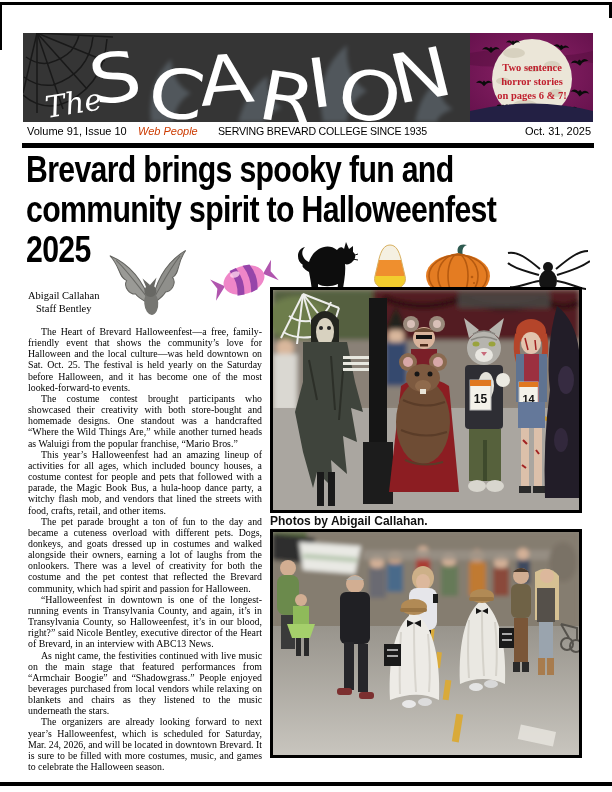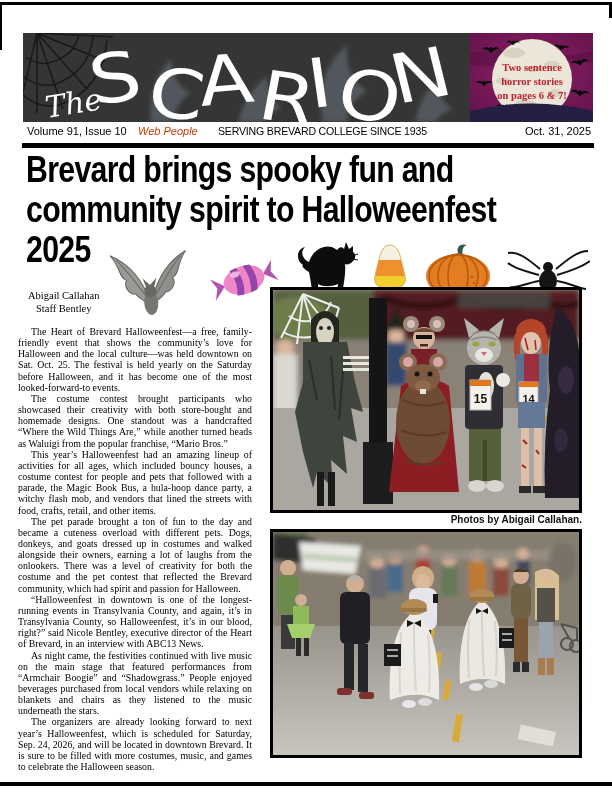--- a/index.html
+++ b/index.html
@@ -21,31 +21,31 @@
   
   .headline{position:absolute;left:26px;top:150px;width:672px;
     font-weight:bold;font-size:36px;line-height:40px;letter-spacing:-0.8px;color:#000;
     transform:scaleX(0.84);transform-origin:0 0;}
   
   .iconrow{position:absolute;left:106px;top:233px;display:flex;align-items:flex-start;gap:12px;}
   .iconrow svg{display:block;}
   
   .byline{position:absolute;left:28px;top:290px;font-family:"Liberation Serif",serif;
     font-size:10.5px;line-height:12.5px;color:#000;text-align:center;}
-  .article{position:absolute;left:18px;top:326px;width:234px;
+  .article{position:absolute;left:28px;top:326px;width:234px;
     font-family:"Liberation Serif",serif;font-size:9.85px;line-height:11.15px;
     text-align:justify;color:#000;}
   .article p{margin:0;text-indent:13px;}
   
   .photo{position:absolute;left:270px;width:306px;border:3px solid #000;background:#1d4ed8;}
   .photo1{top:287px;height:220px;}
   .photo2{top:529px;height:223px;}
   .photo svg{display:block;width:100%;height:100%;}
-  .caption{position:absolute;left:270px;top:514px;width:312px;text-align:right;
-    font-size:10px;font-weight:bold;color:#111;}
+  .caption{position:absolute;left:270px;top:514px;width:312px;text-align:left;
+    font-size:12px;font-weight:bold;color:#111;}
 </style>
 </head>
 <body>
 
 <div class="page">
 
   <div class="rule" style="left:0;top:2px;width:612px;height:3px;"></div>
   <div class="rule" style="left:0;top:2px;width:2px;height:48px;"></div>
   <div class="rule" style="left:609px;top:2px;width:3px;height:16px;"></div>
   <div class="rule" style="left:0;top:782px;width:612px;height:4px;"></div>
@@ -200,21 +200,21 @@
     <div>Staff Bentley</div>
   </div>
 
   <div class="article">
     <p>The Heart of Brevard Halloweenfest—a free, family-friendly event that shows the community’s love for Halloween and the local culture—was held downtown on Sat. Oct. 25. The festival is held yearly on the Saturday before Halloween, and it has become one of the most looked-forward-to events.</p>
     <p>The costume contest brought participants who showcased their creativity with both store-bought and homemade designs. One standout was a handcrafted “Where the Wild Things Are,” while another turned heads as Waluigi from the popular franchise, “Mario Bros.”</p>
     <p>This year’s Halloweenfest had an amazing lineup of activities for all ages, which included bouncy houses, a costume contest for people and pets that followed with a parade, the Magic Book Bus, a hula-hoop dance party, a witchy flash mob, and vendors that lined the streets with food, crafts, retail, and other items.</p>
     <p>The pet parade brought a ton of fun to the day and became a cuteness overload with different pets. Dogs, donkeys, and goats dressed up in costumes and walked alongside their owners, earning a lot of laughs from the onlookers. There was a level of creativity for both the costume and the pet contest that reflected the Brevard community, which had spirit and passion for Halloween.</p>
     <p>“Halloweenfest in downtown is one of the longest-running events in Transylvania County, and again, it’s in Transylvania County, so Halloweenfest, it’s in our blood, right?” said Nicole Bentley, executive director of the Heart of Brevard, in an interview with ABC13 News.</p>
     <p>As night came, the festivities continued with live music on the main stage that featured performances from “Armchair Boogie” and “Shadowgrass.” People enjoyed beverages purchased from local vendors while relaxing on blankets and chairs as they listened to the music underneath the stars.</p>
-    <p>The organizers are already looking forward to next year’s Halloweenfest, which is scheduled for Saturday, Sep. 24, 2026, and will be located in downtown Brevard. It is sure to be filled with more costumes, music, and games to celebrate the Halloween season.</p>
+    <p>The organizers are already looking forward to next year’s Halloweenfest, which is scheduled for Saturday, Mar. 24, 2026, and will be located in downtown Brevard. It is sure to be filled with more costumes, music, and games to celebrate the Halloween season.</p>
   </div>
 
   <div class="photo photo1">
     <svg viewBox="0 0 306 220" preserveAspectRatio="none">
       <defs>
           <filter id="pb1">
             <feGaussianBlur stdDeviation="2.4"></feGaussianBlur>
           </filter>
         </defs>
       <rect width="306" height="220" fill="#9a9186"></rect>

